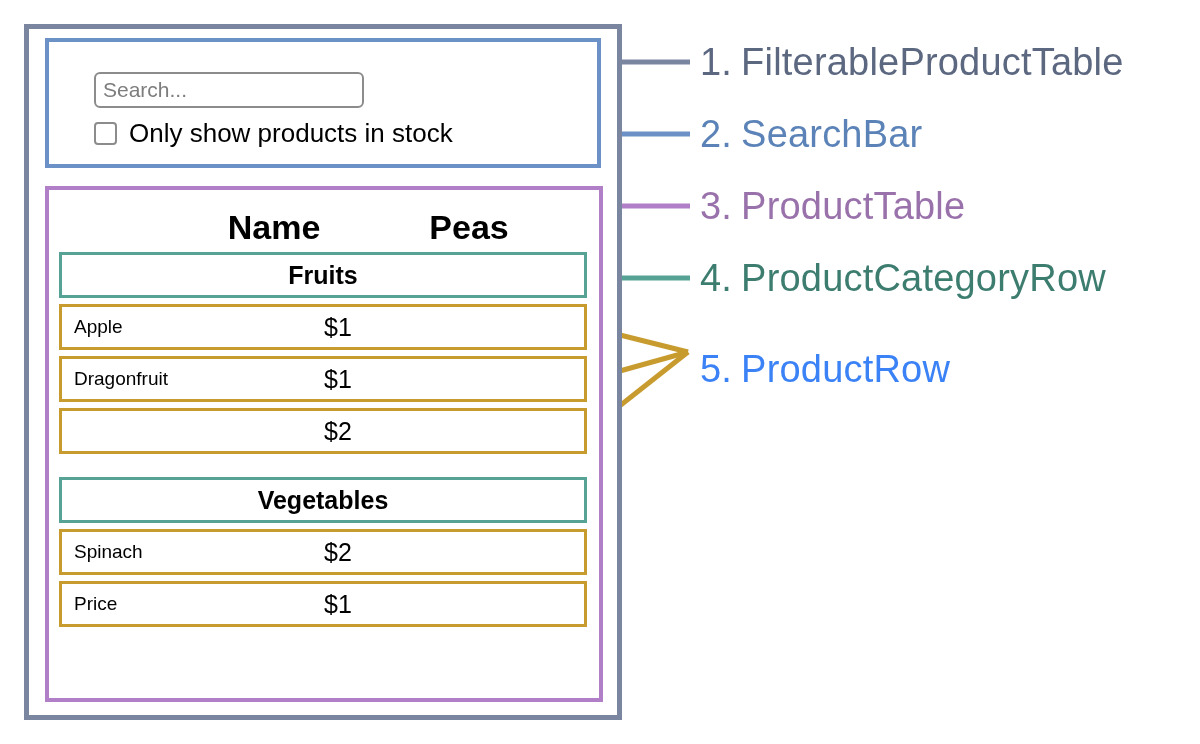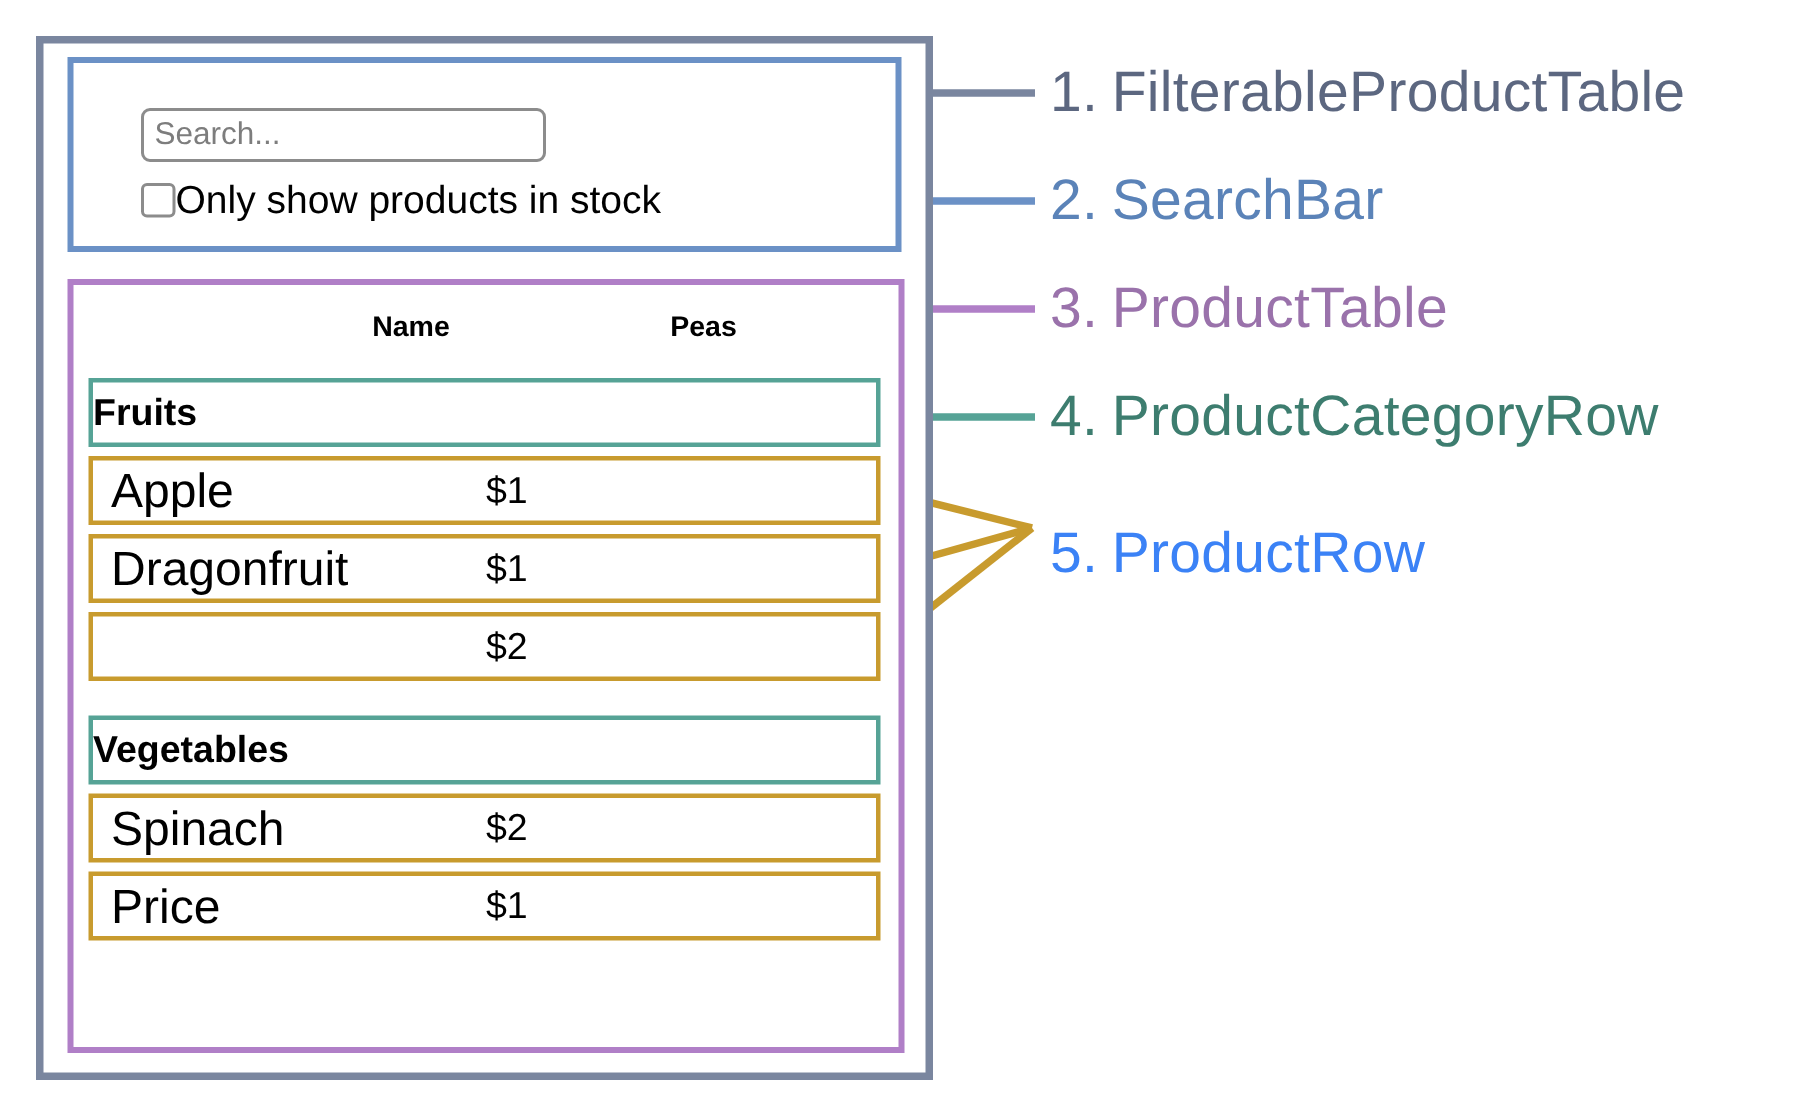--- a/index.html
+++ b/index.html
@@ -65,20 +65,21 @@
     outline: none;
   }
   .search-input::placeholder { color: #7d7d7d; opacity: 1; }
 
   .stock-row {
     position: absolute;
     left: 45px;
     top: 78px;
     display: flex;
     align-items: center;
+    gap: 12px;
   }
   .checkbox-box {
     width: 23px;
     height: 23px;
     box-sizing: border-box;
     border: 2px solid #8c8c8c;
     border-radius: 4px;
     background: #ffffff;
     flex: 0 0 auto;
   }
@@ -105,21 +106,21 @@
   .table-head {
     position: absolute;
     left: 0;
     top: 10px;
     width: 100%;
     height: 48px;
   }
   .head-name, .head-price {
     position: absolute;
     top: 8px;
-    font-size: 19px;
+    font-size: 34px;
     font-weight: bold;
     color: #000000;
     text-align: center;
   }
   .head-name  { left: 135px; width: 180px; }
   .head-price { left: 330px; width: 180px; }
 
   
   .rows {
     position: absolute;
@@ -130,20 +131,21 @@
 
   
   .cat-row {
     position: relative;
     height: 46px;
     box-sizing: border-box;
     border: 3px solid #56a396;
     background: #ffffff;
     display: flex;
     align-items: center;
+    justify-content: center;
     margin-bottom: 6px;
   }
   .cat-row .cat-label {
     font-size: 25px;
     font-weight: bold;
     color: #000000;
   }
 
   
   .prod-row {
@@ -152,21 +154,21 @@
     box-sizing: border-box;
     border: 3px solid #c89b2e;
     background: #ffffff;
     display: flex;
     align-items: center;
     margin-bottom: 6px;
   }
   .prod-row .p-name {
     position: absolute;
     left: 12px;
-    font-size: 32px;
+    font-size: 19px;
     color: #000000;
     white-space: nowrap;
   }
   .prod-row .p-name.out-of-stock { color: #ef3a2d; }
   .prod-row .p-price {
     position: absolute;
     left: 262px;
     font-size: 25px;
     color: #000000;
   }

